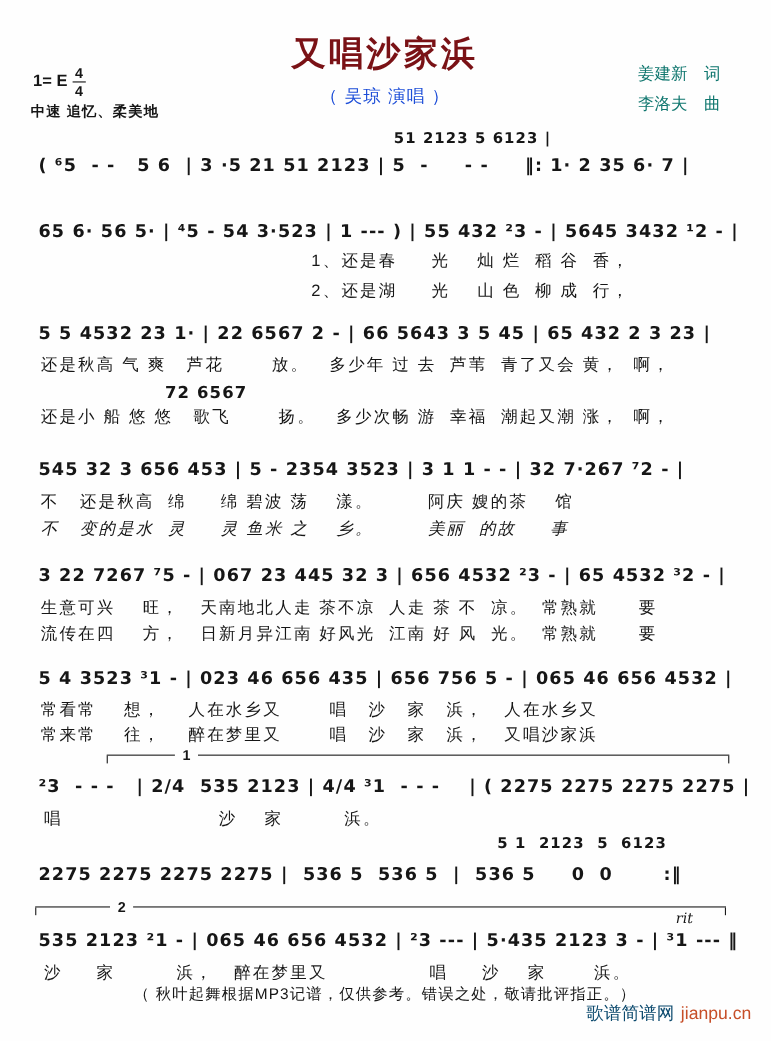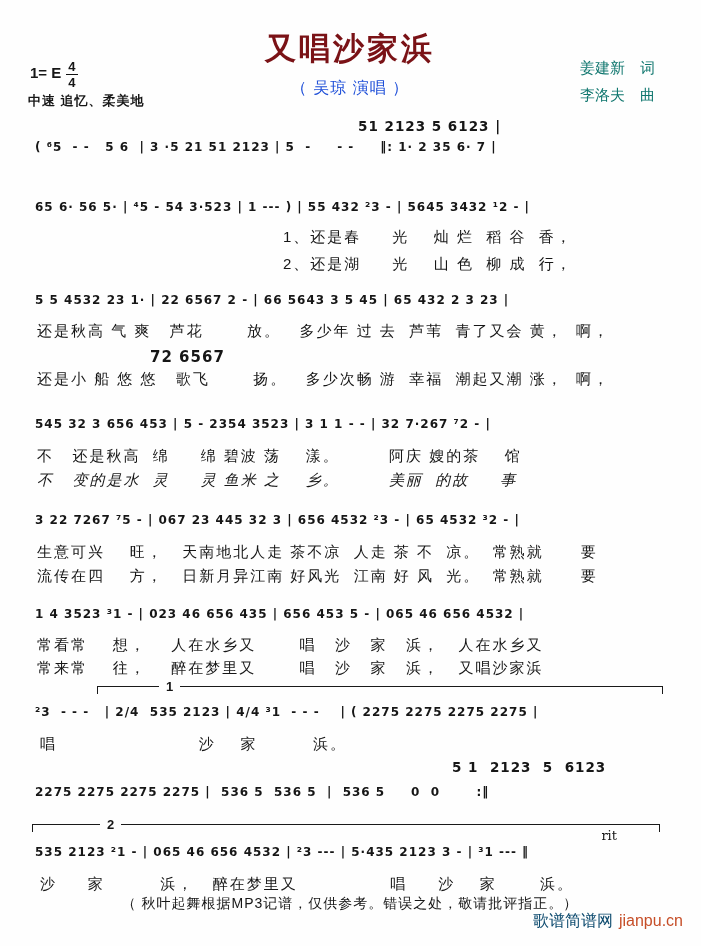--- a/index.html
+++ b/index.html
@@ -11,29 +11,29 @@
   .abs{position:absolute;}
   .center{left:0;width:700px;text-align:center;}
   .title{top:28px;font-size:31px;font-weight:bold;color:#7a1216;letter-spacing:3px;}
   .subtitle{top:78px;font-size:16px;color:#1d4ed8;letter-spacing:1px;}
   .authors{top:54px;right:46px;font-size:15px;color:#0f766e;line-height:27px;text-align:left;}
   .keybox{top:60px;left:30px;font-size:15px;font-weight:bold;}
   .frac{display:inline-block;vertical-align:middle;text-align:center;font-weight:bold;font-size:13px;line-height:13px;margin-left:5px;}
   .frac .top{display:block;border-bottom:1.5px solid #111;padding:0 2px 1px;}
   .frac .bot{display:block;padding-top:1px;}
   .tempo{top:92px;left:28px;font-size:13px;font-weight:bold;letter-spacing:1px;}
-  .notation{left:35px;font-size:12px;font-weight:bold;white-space:pre;letter-spacing:1px;font-family:"DejaVu Sans","Liberation Sans",sans-serif;}
+  .notation{left:35px;font-size:16px;font-weight:bold;white-space:pre;letter-spacing:1px;font-family:"DejaVu Sans","Liberation Sans",sans-serif;}
   .small-notes{font-size:13.5px;font-weight:bold;white-space:pre;letter-spacing:1px;font-family:"DejaVu Sans","Liberation Sans",sans-serif;}
   .lyric{font-size:15px;white-space:pre;letter-spacing:2px;}
   .volta{border-top:1.2px solid #1a1a1a;height:12px;}
   .volta::before,.volta::after{content:"";position:absolute;top:0;width:0;height:7px;border-left:1.2px solid #1a1a1a;}
   .volta::before{left:0;}
   .volta::after{right:0;}
   .volta .vlabel{position:absolute;top:-8px;background:#fefefe;padding:0 7px;font-size:13px;font-weight:bold;}
-  .rit{position:absolute;right:43px;top:3px;font-family:"DejaVu Serif","Liberation Serif",serif;font-size:13px;}
+  .rit{position:absolute;right:30px;top:3px;font-family:"DejaVu Serif","Liberation Serif",serif;font-style:italic;font-size:13px;}
   .credit{top:895px;font-size:14px;letter-spacing:1px;}
   .logo{top:911px;right:18px;font-size:16px;}
   .logo .site{color:#0c4a6e;}
   .logo .url{color:#c64e28;margin-left:6px;}
 </style>
 </head>
 <body>
 
 <div class="abs center title">又唱沙家浜</div>
 <div class="abs center subtitle">（ 吴琼 演唱 ）</div>
@@ -61,21 +61,21 @@
 <div class="abs lyric" style="top:370px;left:37px;">还是小 船 悠 悠   歌飞       扬。   多少次畅 游  幸福  潮起又潮 涨，  啊，</div>
 
 <div class="abs notation" style="top:417px;">545 32 3 656 453 | 5 - 2354 3523 | 3 1 1 - - | 32 7·267 ⁷2 - |</div>
 <div class="abs lyric" style="top:447px;left:37px;">不   还是秋高  绵     绵 碧波 荡    漾。        阿庆 嫂的茶    馆</div>
 <div class="abs lyric" style="top:471px;left:37px;font-style:italic;">不   变的是水  灵     灵 鱼米 之    乡。        美丽  的故     事</div>
 
 <div class="abs notation" style="top:513px;">3 22 7267 ⁷5 - | 067 23 445 32 3 | 656 4532 ²3 - | 65 4532 ³2 - |</div>
 <div class="abs lyric" style="top:543px;left:37px;">生意可兴    旺，   天南地北人走 茶不凉  人走 茶 不  凉。  常熟就      要</div>
 <div class="abs lyric" style="top:567px;left:37px;">流传在四    方，   日新月异江南 好风光  江南 好 风  光。  常熟就      要</div>
 
-<div class="abs notation" style="top:607px;">1 4 3523 ³1 - | 023 46 656 435 | 656 453 5 - | 065 46 656 4532 |</div>
+<div class="abs notation" style="top:607px;">5 4 3523 ³1 - | 023 46 656 435 | 656 756 5 - | 065 46 656 4532 |</div>
 <div class="abs lyric" style="top:636px;left:37px;">常看常    想，    人在水乡又       唱   沙   家   浜，   人在水乡又</div>
 <div class="abs lyric" style="top:659px;left:37px;">常来常    往，    醉在梦里又       唱   沙   家   浜，   又唱沙家浜</div>
 
 <div class="abs volta" style="top:686px;left:97px;width:566px;">
   <span class="vlabel" style="left:62px;">1</span>
 </div>
 <div class="abs notation" style="top:705px;">²3  - - -   | 2/4  535 2123 | 4/4 ³1  - - -    | ( 2275 2275 2275 2275 |</div>
 <div class="abs lyric" style="top:735px;left:40px;">唱                       沙    家         浜。</div>
 
 <div class="abs small-notes" style="top:759px;left:452px;">5 1  2123  5  6123</div>

